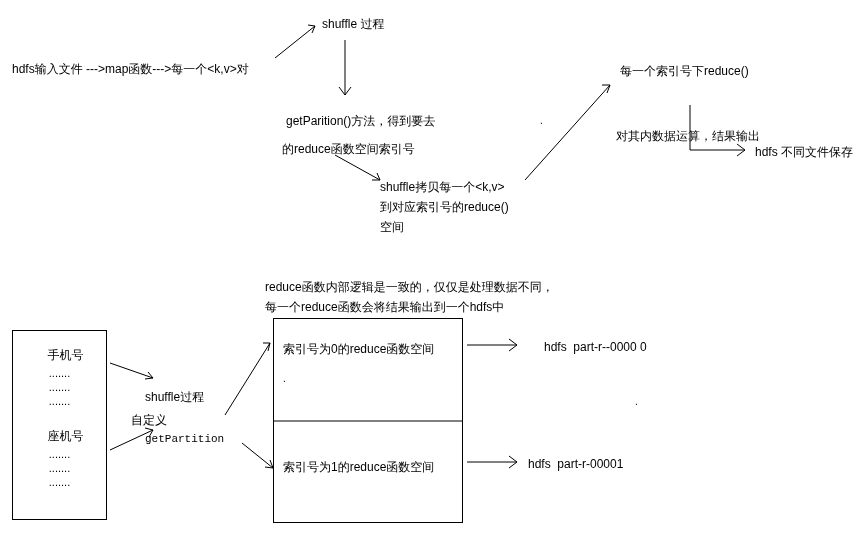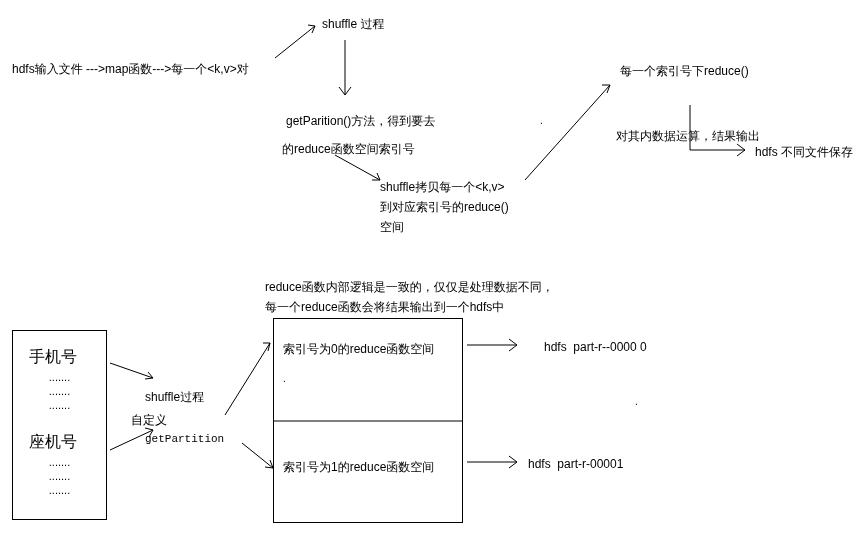--- a/index.html
+++ b/index.html
@@ -28,22 +28,23 @@
     stroke: #000;
     stroke-width: 1;
     fill: none;
   }
   .dots {
     text-align: center;
     font-size: 11px;
     line-height: 14px;
   }
   .section-label {
-    font-size: 16px;
+    font-size: 12px;
     padding: 2px 4px;
+    text-align: center;
   }
   .mono {
     font-family: "Courier New", monospace;
     font-size: 11px;
   }
 </style>
 </head>
 <body>
 
 <div class="label" style="left:12px; top:60px;">hdfs输入文件 ---&gt;map函数---&gt;每一个&lt;k,v&gt;对</div>

